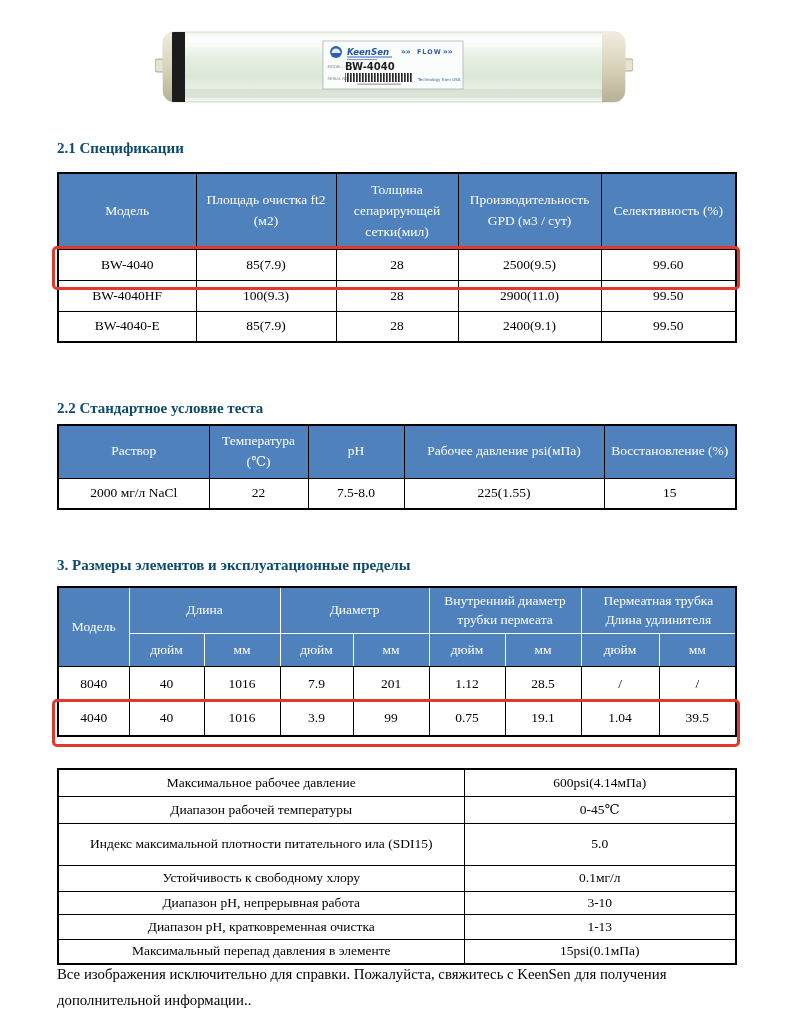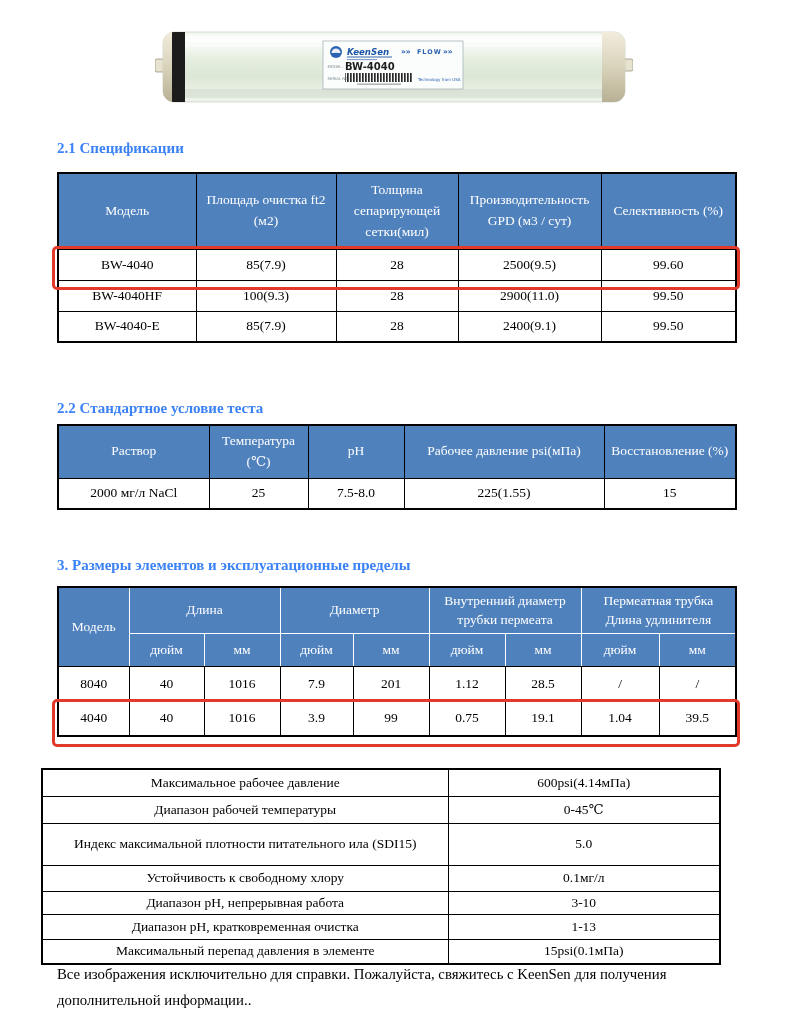--- a/index.html
+++ b/index.html
@@ -2,21 +2,21 @@
 <html><head>
 <meta charset="utf-8">
 <style>
   html,body { margin:0; padding:0; background:#fff; }
   #page {
     position:relative; width:791px; height:1019px; background:#ffffff;
     font-family:"Liberation Serif","DejaVu Serif",serif; color:#000;
     overflow:hidden;
   }
   .abs { position:absolute; }
-  .heading { position:absolute; left:57px; font-weight:bold; font-size:15px; color:#3b82f6; white-space:nowrap; }
+  .heading { position:absolute; left:57px; font-weight:bold; font-size:15px; color:#0c4a6e; white-space:nowrap; }
 
   table { border-collapse:collapse; table-layout:fixed; position:absolute; background:#fff; }
   table { border:2px solid #000; }
   th, td {
     box-sizing:border-box; text-align:center; vertical-align:middle;
     font-size:13.5px; padding:1px 5px; overflow:hidden; font-weight:normal;
   }
   td { border:1px solid #000; }
 
   
@@ -159,21 +159,21 @@
     <tbody>
         <tr style="height:53px;padding-left:20px;">
       <th>Раствор</th>
       <th>Температура (℃)</th>
       <th>pH</th>
       <th>Рабочее давление psi(мПа)</th>
       <th>Восстановление (%)</th>
     </tr>
     <tr style="height:31px;">
       <td>2000 мг/л NaCl</td>
-      <td>25</td>
+      <td>22</td>
       <td>7.5-8.0</td>
       <td>225(1.55)</td>
       <td>15</td>
     </tr>
   </tbody>
     </table>
 
 
   <div class="heading" style="top:557px;">3. Размеры элементов и эксплуатационные пределы</div>
 
@@ -227,21 +227,21 @@
       <td>0.75</td>
       <td>19.1</td>
       <td>1.04</td>
       <td>39.5</td>
     </tr>
   </tbody>
     </table>
 
   <div class="hl-box" style="left:52px; top:699px; width:682px; height:42px;"></div>
 
-  <table style="left:41px; top:768px; width:678px;">
+  <table style="left:57px; top:768px; width:678px;">
     <colgroup>
         <col style="width:406px">
         <col style="width:272px">
       </colgroup>
     <tbody>
         <tr style="height:27px;">
       <td>Максимальное рабочее давление</td>
       <td>600psi(4.14мПа)</td>
     </tr>
     <tr style="height:27px;">

